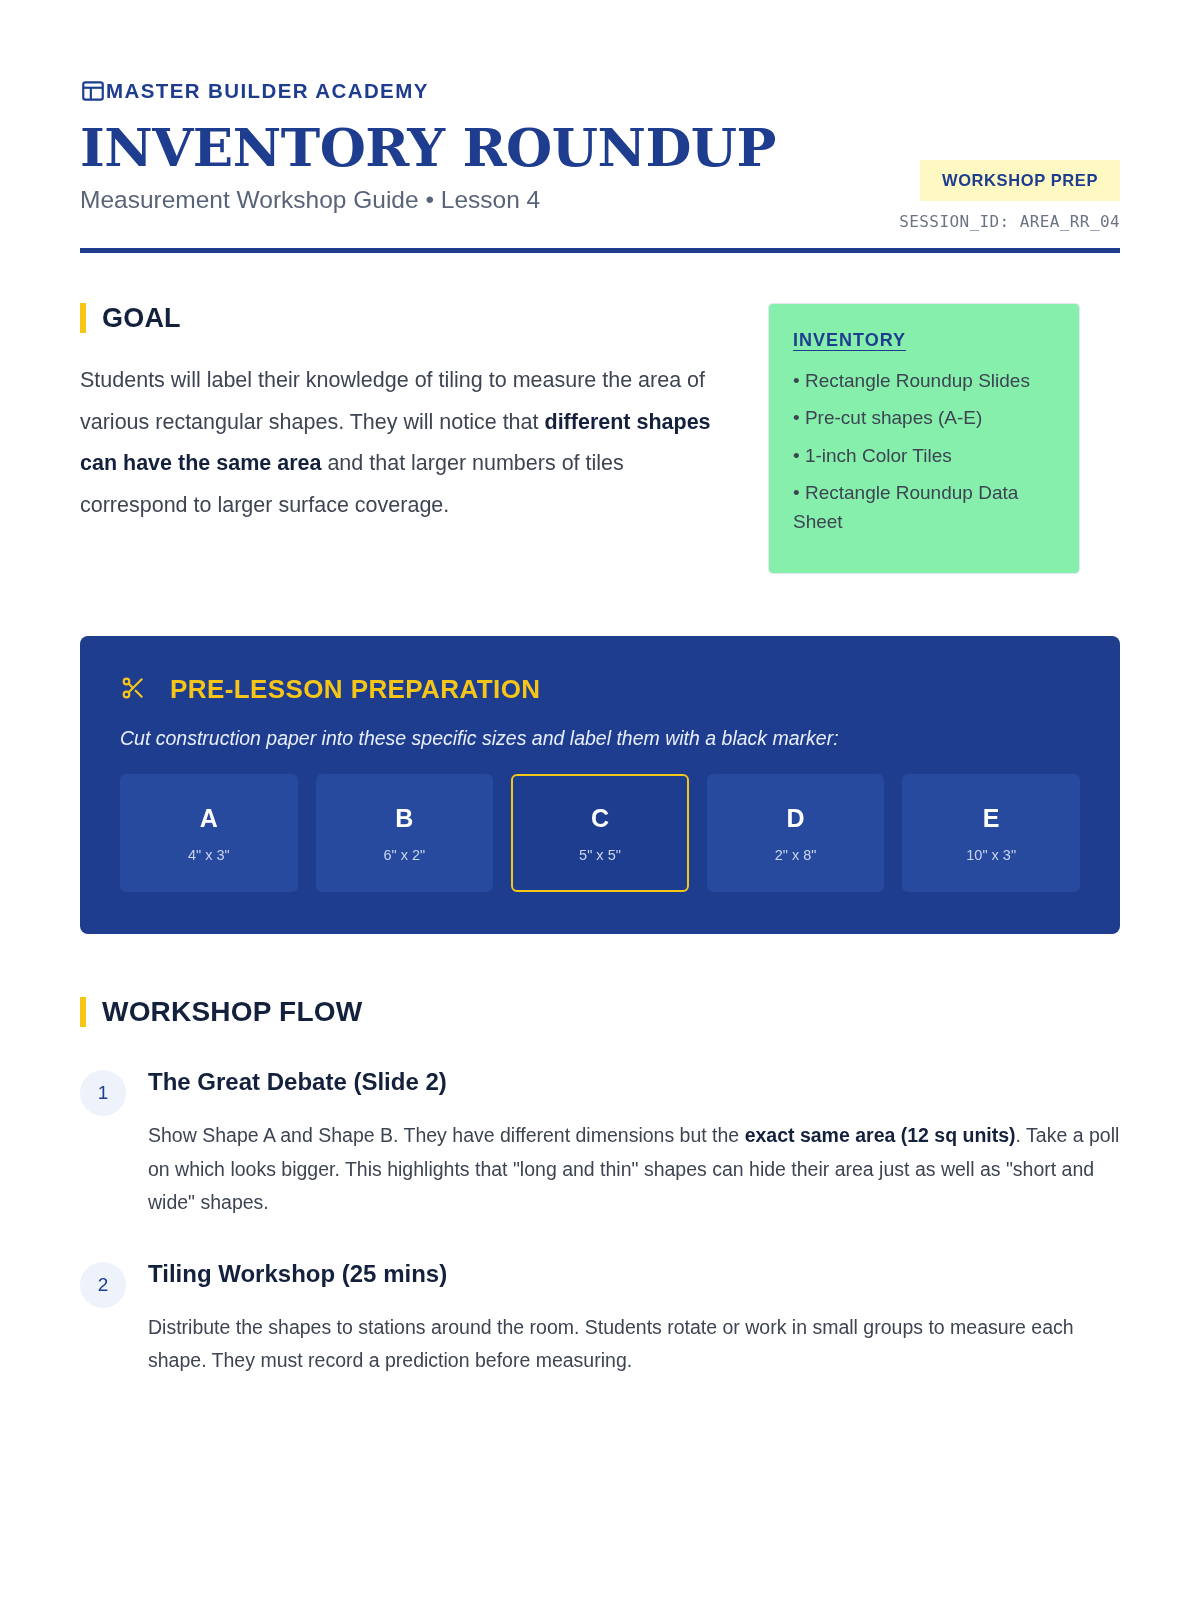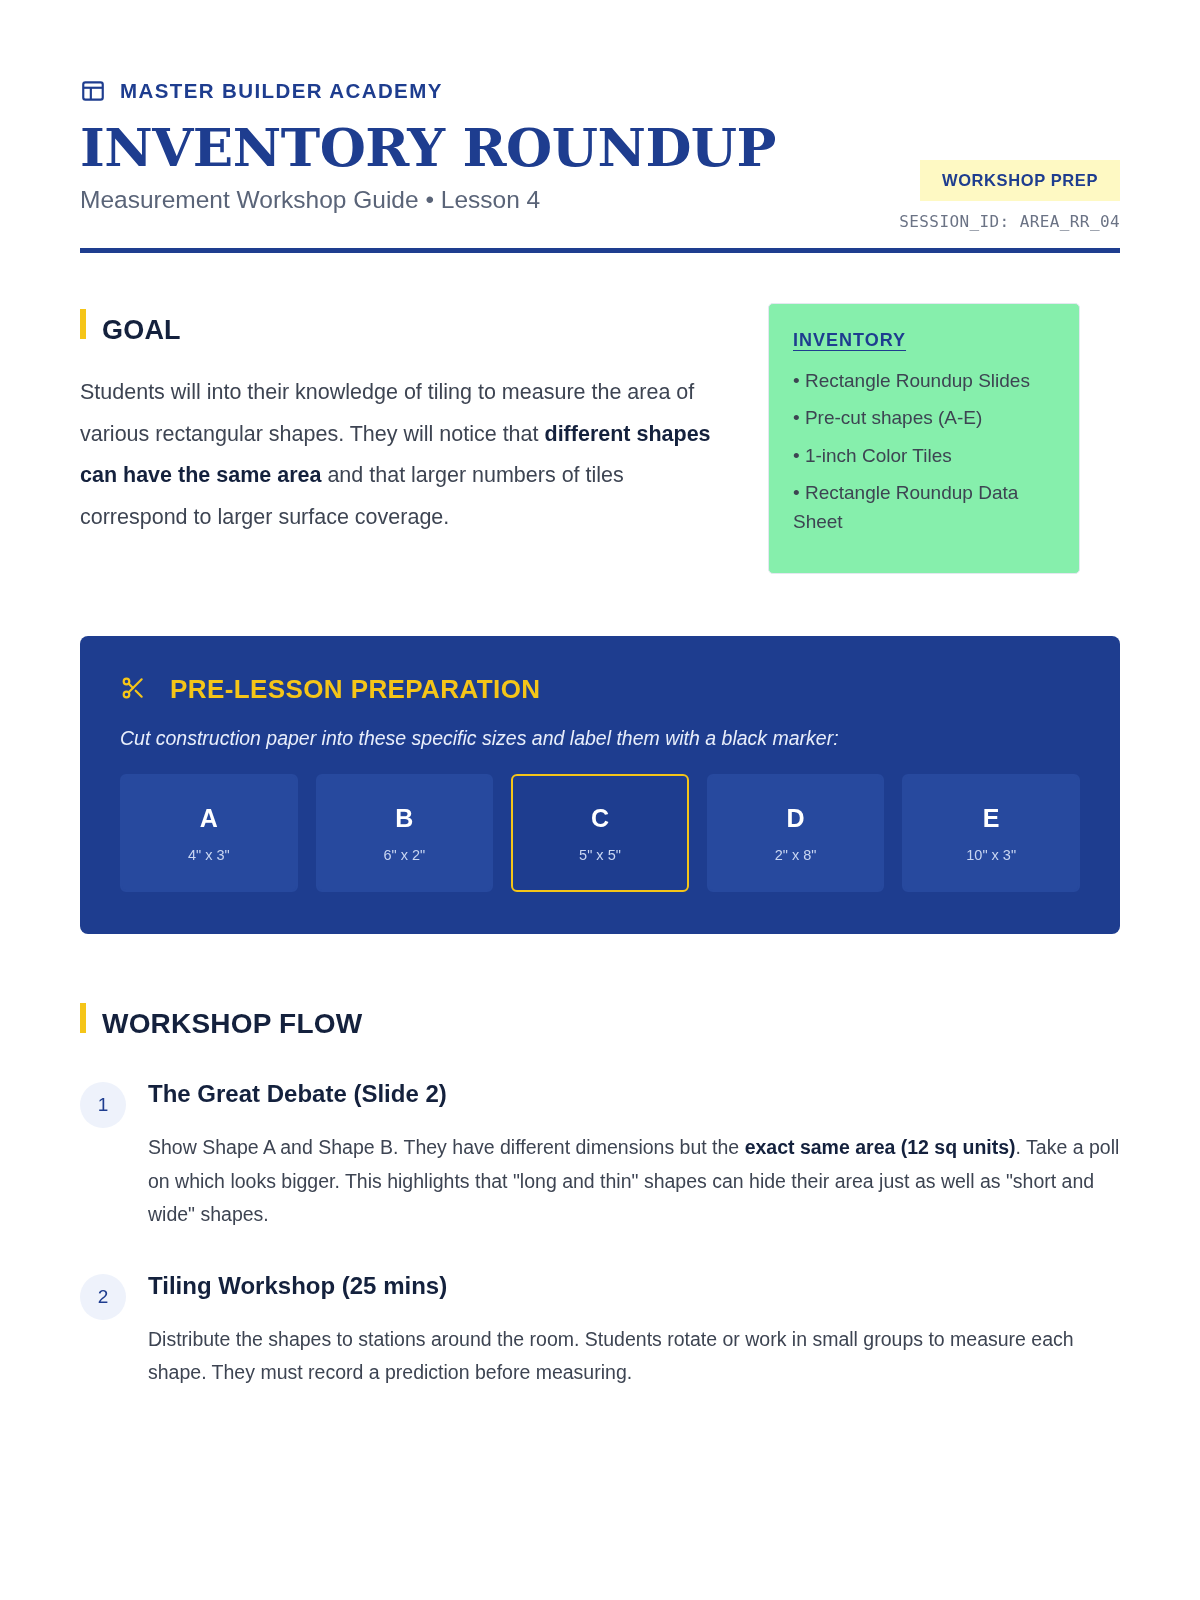--- a/index.html
+++ b/index.html
@@ -15,21 +15,20 @@
     padding: 78px 80px 0 80px;
     position: relative;
     overflow: hidden;
   }
 
   
   .header { position: relative; }
   .brand-row {
     display: flex;
     align-items: center;
-    gap: 14px;
   }
   .brand-icon { width: 26px; height: 26px; display: block; }
   .brand-name {
     font-size: 20.5px;
     font-weight: bold;
     letter-spacing: 1.4px;
     color: #1e3d8f;
   }
   .title {
     margin-top: 16px;
@@ -91,21 +90,20 @@
     width: 6px;
     height: 30px;
     background: #f5c518;
     flex: 0 0 auto;
   }
   .sec-title {
     font-size: 27px;
     font-weight: bold;
     color: #14213d;
     letter-spacing: 0.2px;
-    margin-top: 12px;
   }
   .goal-text {
     margin-top: 26px;
     font-size: 21.5px;
     line-height: 1.95;
     color: #3d4452;
     max-width: 650px;
   }
   .goal-text b { color: #14213d; font-weight: bold; }
 
@@ -246,21 +244,21 @@
 
     <div class="rule"></div>
   </div>
 
   <div class="mid">
     <div class="goal-col">
       <div class="sec-head">
         <span class="sec-bar"></span>
         <span class="sec-title">GOAL</span>
       </div>
-      <p class="goal-text"><span>Students will into their knowledge of tiling to measure the area of various rectangular shapes. They will notice that </span><b>different shapes can have the same area</b><span> and that larger numbers of tiles correspond to larger surface coverage.</span></p>
+      <p class="goal-text"><span>Students will label their knowledge of tiling to measure the area of various rectangular shapes. They will notice that </span><b>different shapes can have the same area</b><span> and that larger numbers of tiles correspond to larger surface coverage.</span></p>
     </div>
 
     <div class="inventory">
       <div class="inv-title">INVENTORY</div>
       <div class="inv-item">• Rectangle Roundup Slides</div>
       <div class="inv-item">• Pre-cut shapes (A-E)</div>
       <div class="inv-item">• 1-inch Color Tiles</div>
       <div class="inv-item">• Rectangle Roundup Data Sheet</div>
     </div>
   </div>

